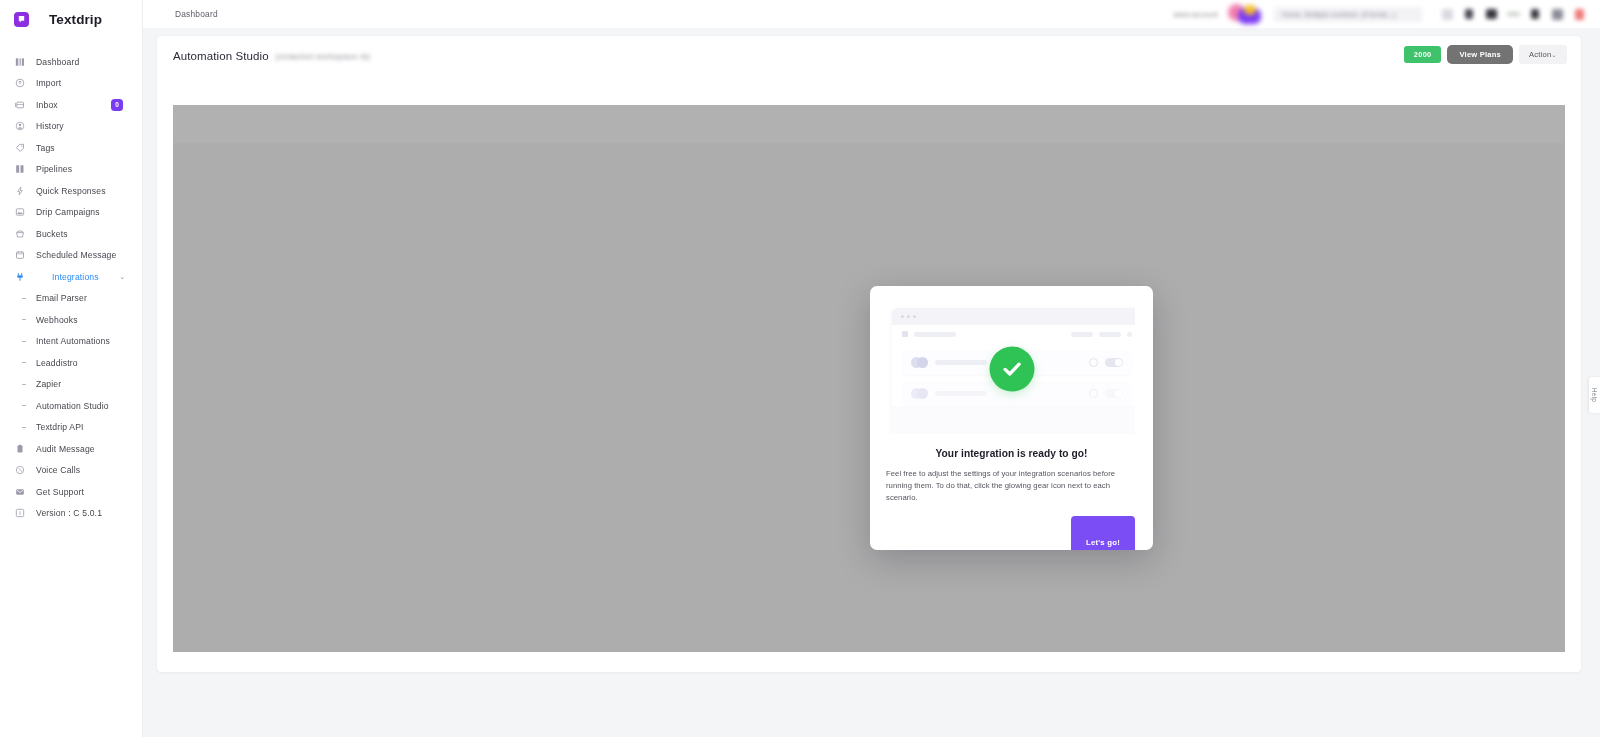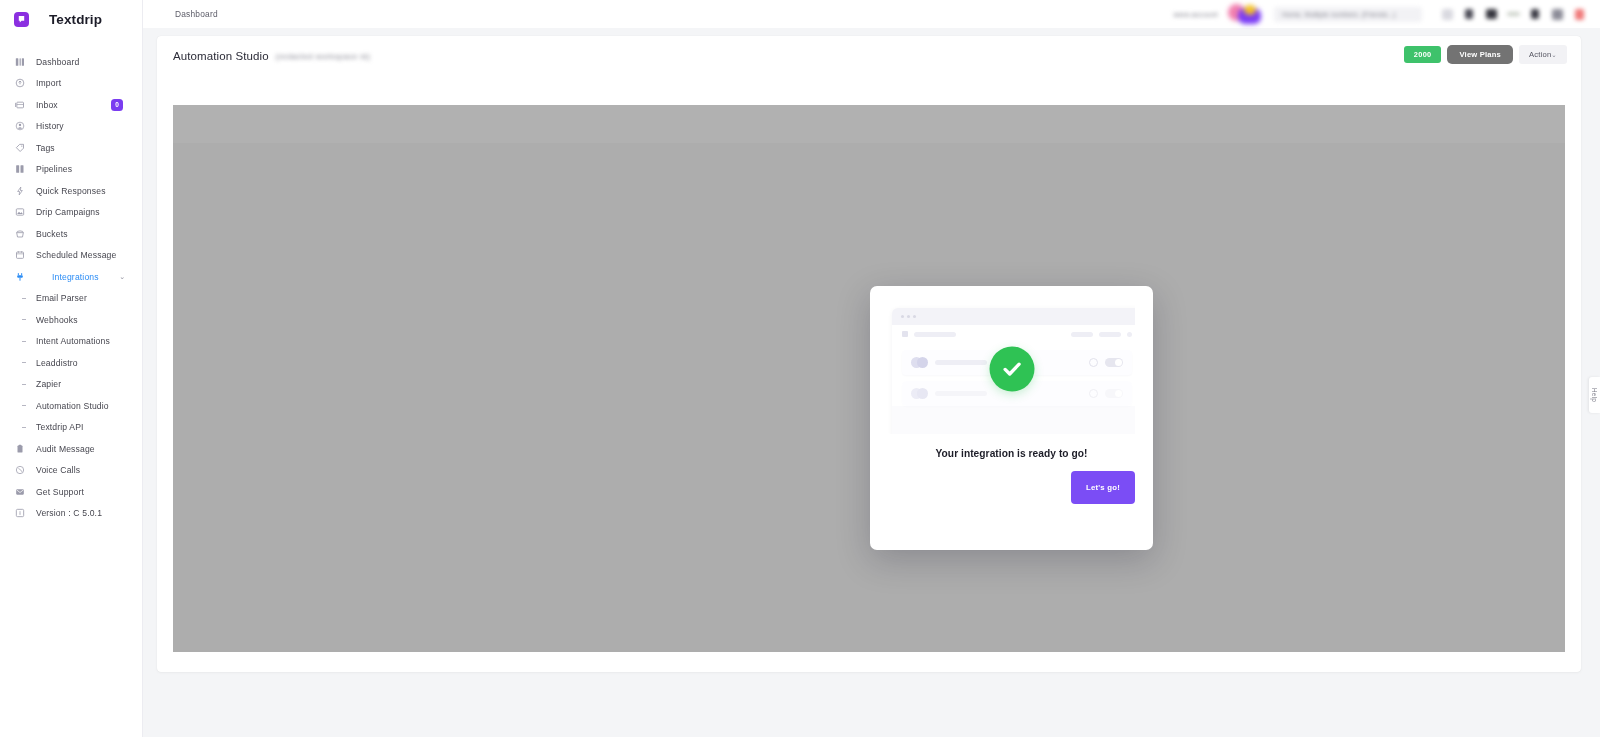--- a/index.html
+++ b/index.html
@@ -349,21 +349,21 @@
     padding: 9px 24px 0 16px;
     letter-spacing: .05px;
   }
   .modal-foot {
     display: flex; justify-content: flex-end;
     padding: 12px 18px 0 0;
   }
   .btn-go {
     background: #7b4df5; color: #ffffff;
     font-size: 7.8px; font-weight: bold;
-    padding: 12px 15px; border-radius: 4px;
+    padding: 22px 15px; border-radius: 4px;
     cursor: pointer; border: none;
     font-family: "Liberation Sans", sans-serif;
     letter-spacing: .2px;
   }
 
   
   #help-tab {
     position: absolute;
     right: 0; top: 377px;
     width: 11px; height: 36px;
@@ -697,20 +697,21 @@
         </div>
 
         <div class="check-badge">
           <svg width="25" height="25" viewBox="0 0 24 24">
             <path d="M5.4 12.4l4.4 4.4 9-9.4" fill="none" stroke="#ffffff" stroke-width="3.2" stroke-linecap="round" stroke-linejoin="round"></path>
           </svg>
         </div>
       </div>
 
       <div class="modal-title">Your integration is ready to go!</div>
+      <div class="modal-body">Feel free to adjust the settings of your integration scenarios before running them. To do that, click the glowing gear icon next to each scenario.</div>
 
       <div class="modal-foot">
         <button class="btn-go">Let's go!</button>
       </div>
     </div>
 
   </div>
 
   <div id="help-tab">
     <span>Help</span>

